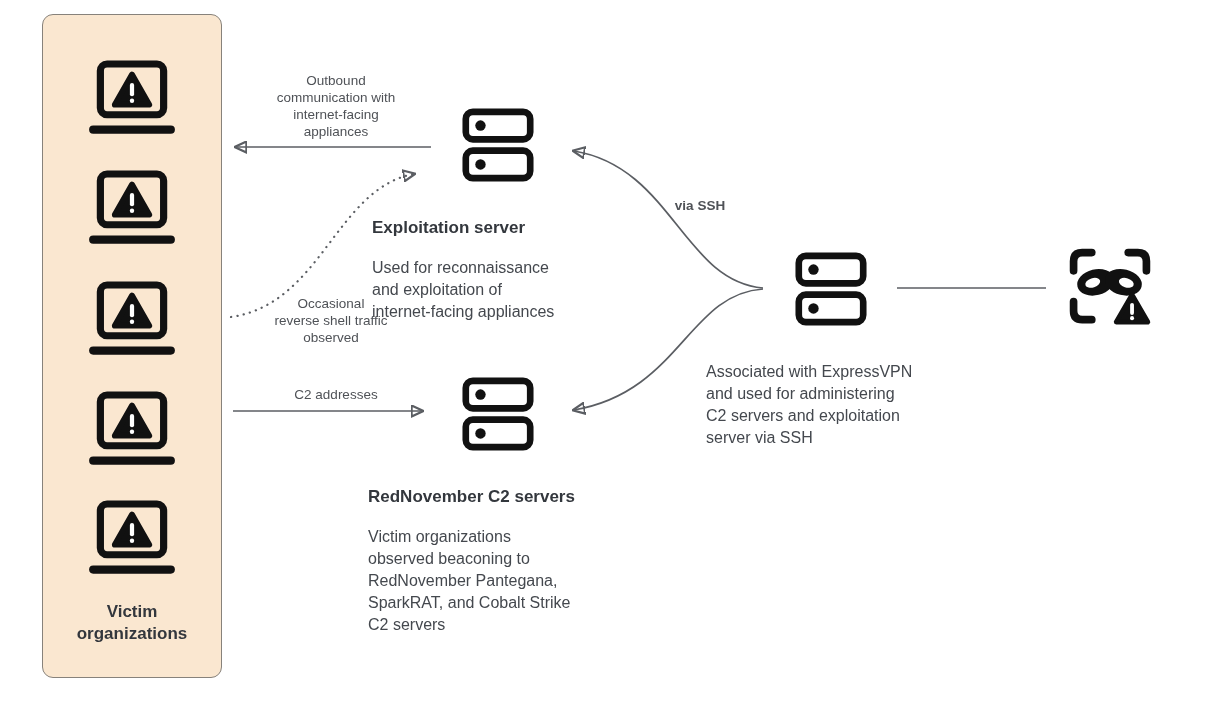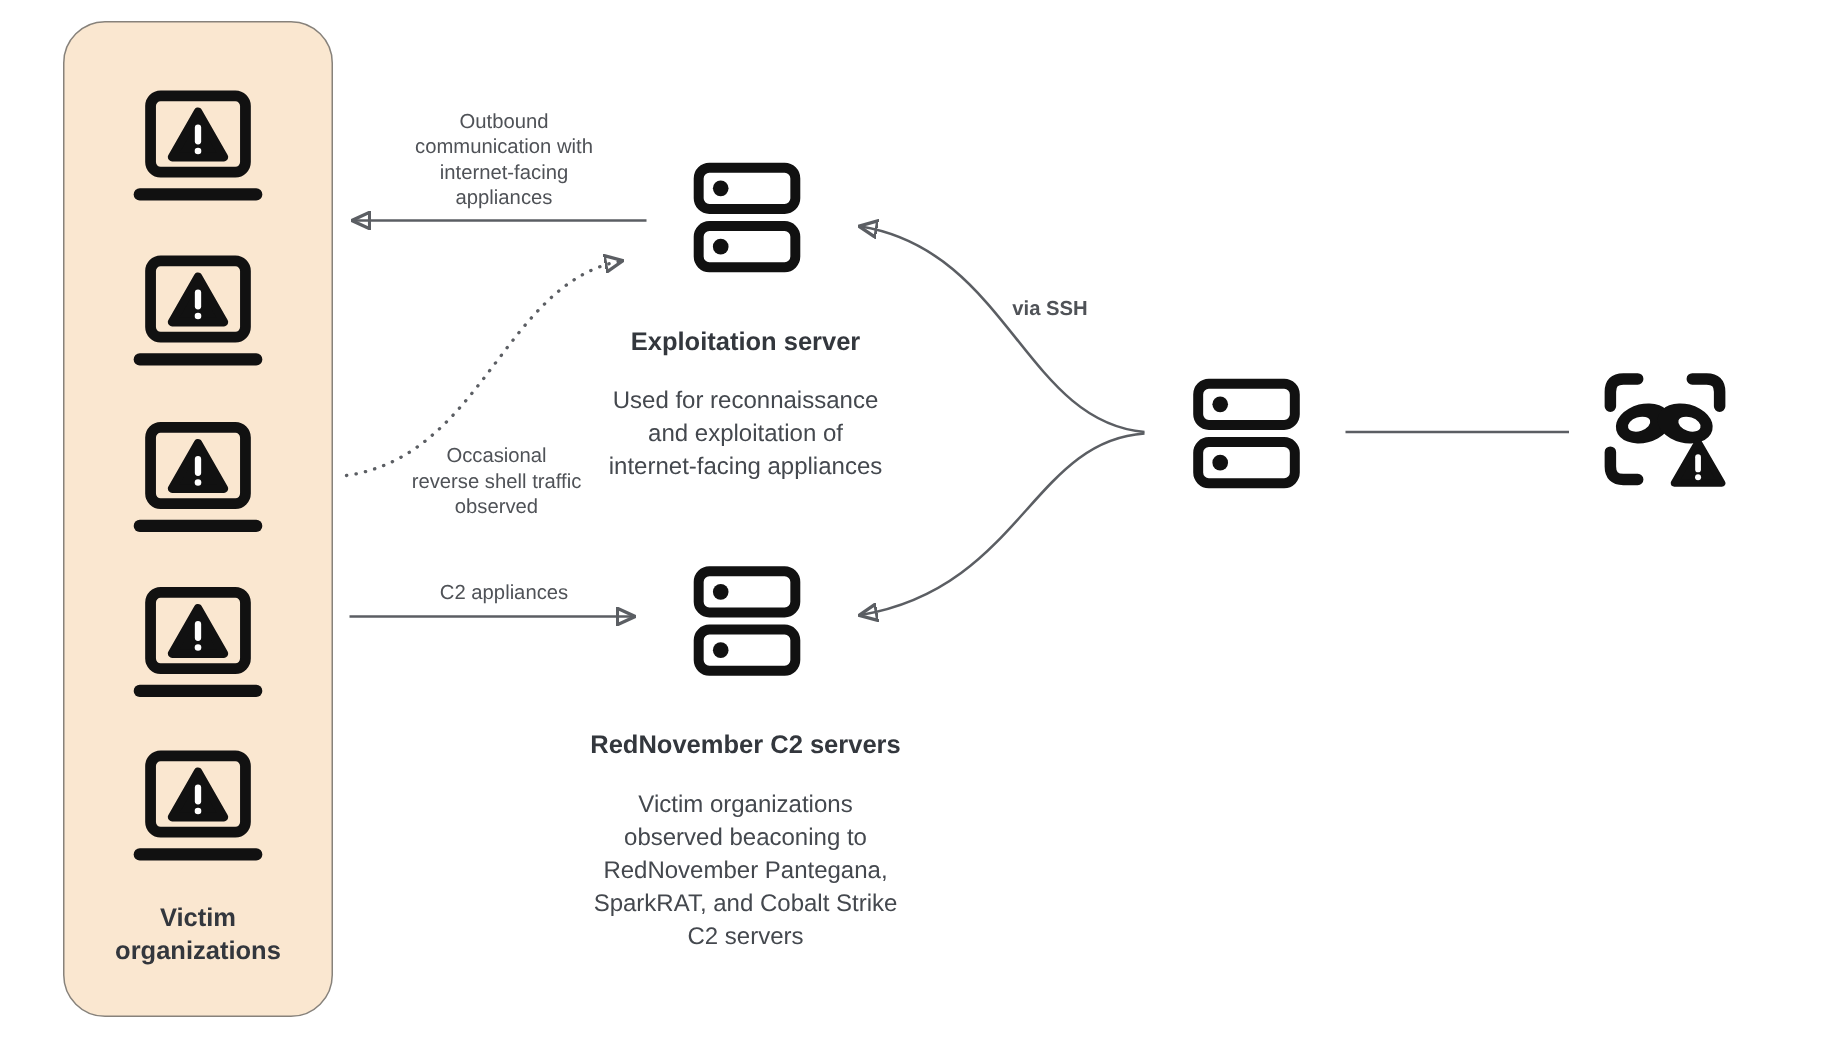--- a/index.html
+++ b/index.html
@@ -26,42 +26,42 @@
     stroke-width: 2.2;
     stroke-dasharray: 0.2 6.2;
     stroke-linecap: round;
   }
   .victim-box {
     position: absolute;
     left: 42px; top: 14px;
     width: 180px; height: 664px;
     background: #FAE7D0;
     border: 1.5px solid #87827B;
-    border-radius: 28px;
+    border-radius: 11px;
   }
   .laptop {
     position: absolute;
     left: 43px;
     width: 92px; height: 78px;
   }
   .victim-label {
     position: absolute;
     top: 586px; left: 0;
     width: 100%;
     text-align: center;
     font-weight: 700;
     font-size: 17px;
     line-height: 22px;
     color: #33373D;
     white-space: pre-line;
   }
   .node-icon { position: absolute; }
   .node-text {
     position: absolute;
-    text-align: center;
+    text-align: left;
     white-space: pre-line;
   }
   .node-title {
     font-weight: 700;
     font-size: 17px;
     line-height: 22px;
     color: #33373D;
     white-space: pre-line;
   }
   .node-body {
@@ -166,20 +166,24 @@
 C2 servers</div>
   </div>
 
   <svg class="node-icon" style="left:795px; top:251px; width:72px; height:76px;" viewBox="0 0 76 78">
     <rect x="4" y="4" width="68" height="29" rx="7.5" fill="#ffffff" stroke="#111111" stroke-width="7"></rect>
     <rect x="4" y="45" width="68" height="29" rx="7.5" fill="#ffffff" stroke="#111111" stroke-width="7"></rect>
     <circle cx="19.5" cy="18.5" r="5.5" fill="#111111"></circle>
     <circle cx="19.5" cy="59.5" r="5.5" fill="#111111"></circle>
   </svg>
   <div class="node-text" style="left:706px; top:343px; width:250px;">
+    <div class="node-body">Associated with ExpressVPN
+and used for administering
+C2 servers and exploitation
+server via SSH</div>
   </div>
 
   <svg class="node-icon" style="left:1064px; top:243px; width:92px; height:92px;" viewBox="0 0 96 96">
     <path d="M10,29 L10,19 Q10,10 19,10 L29,10" fill="none" stroke="#111111" stroke-width="8" stroke-linecap="round"></path>
     <path d="M67,10 L77,10 Q86,10 86,19 L86,29" fill="none" stroke="#111111" stroke-width="8" stroke-linecap="round"></path>
     <path d="M10,61 L10,71 Q10,80 19,80 L29,80" fill="none" stroke="#111111" stroke-width="8" stroke-linecap="round"></path>
     <g>
       <ellipse cx="33" cy="41" rx="19.5" ry="13.5" transform="rotate(-14 33 41)" fill="#111111"></ellipse>
       <ellipse cx="62" cy="41" rx="19.5" ry="13.5" transform="rotate(14 62 41)" fill="#111111"></ellipse>
       <ellipse cx="30" cy="41.5" rx="8" ry="4.8" transform="rotate(-18 30 41.5)" fill="#ffffff"></ellipse>
@@ -192,16 +196,16 @@
     </g>
   </svg>
 
   <div class="edge-label" style="left:241px; top:295px; width:180px;">Occasional
 reverse shell traffic
 observed</div>
   <div class="edge-label" style="left:246px; top:72px; width:180px;">Outbound
 communication with
 internet-facing
 appliances</div>
-  <div class="edge-label" style="left:246px; top:386px; width:180px;">C2 appliances</div>
+  <div class="edge-label" style="left:246px; top:386px; width:180px;">C2 addresses</div>
   <div class="edge-label" style="left:650px; top:197px; width:100px;font-weight:bold;">via SSH</div>
 
 </div>
 
 </body></html>

